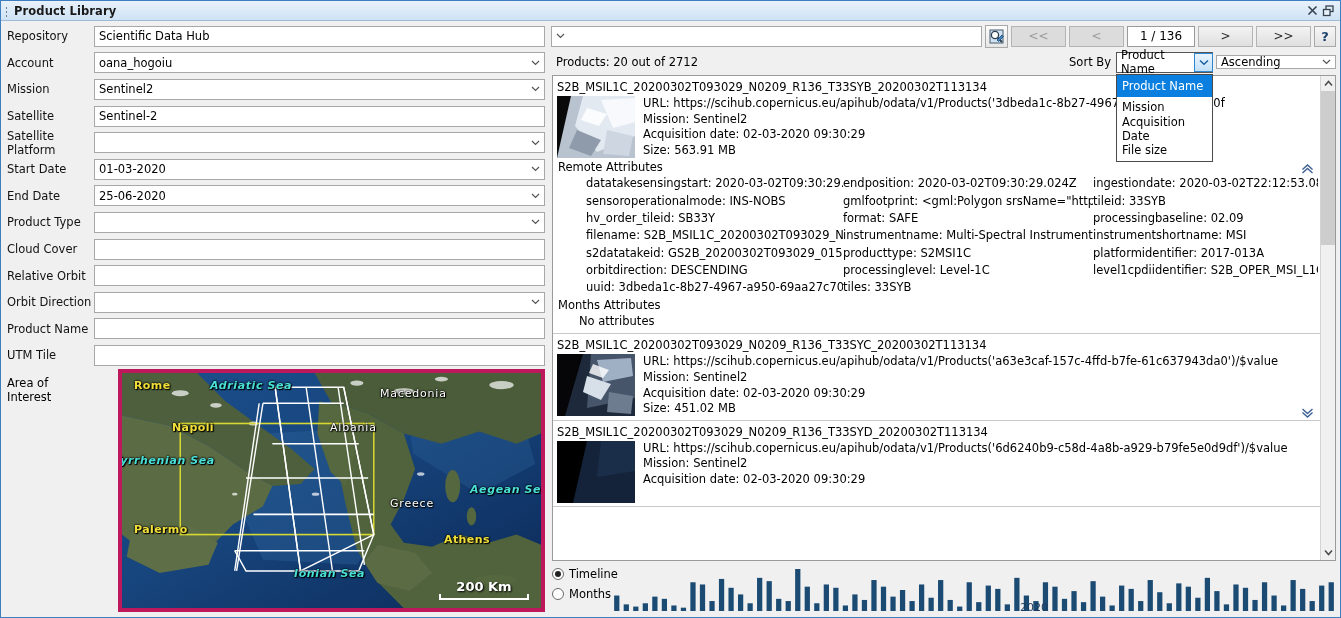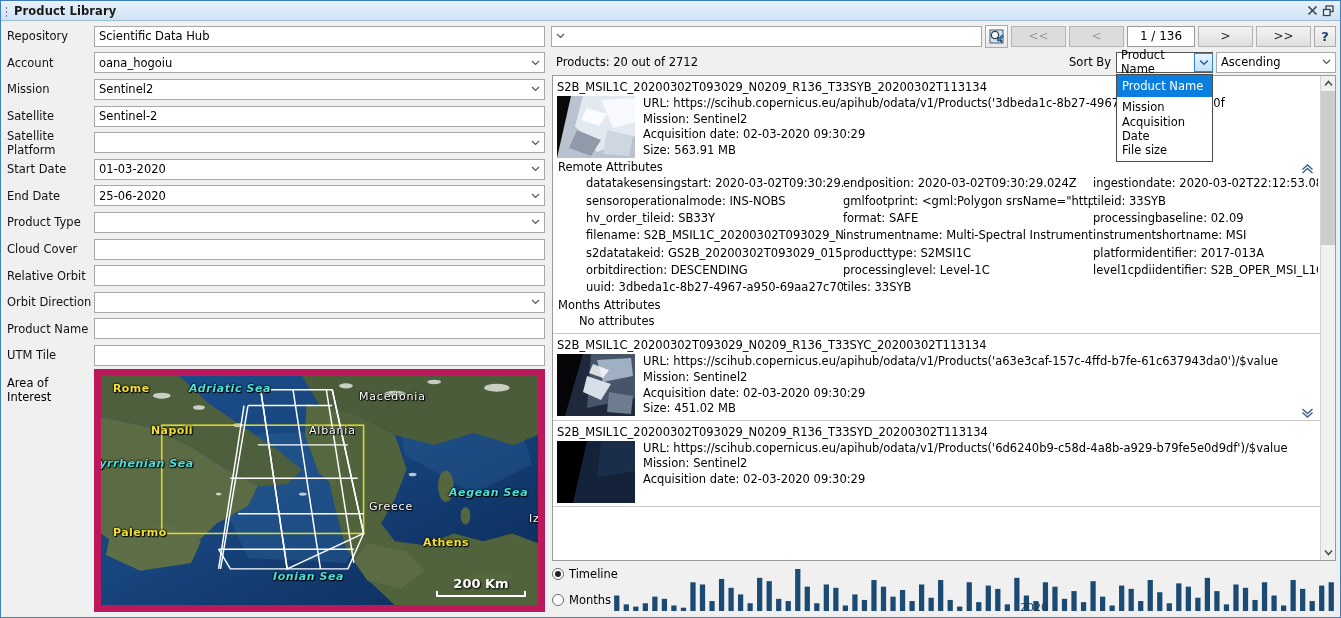--- a/index.html
+++ b/index.html
@@ -45,22 +45,22 @@
     display: flex; align-items: center; position: relative; }
   .ctrl .val { padding-left: 4px; font-size: 11.5px; color: #000; white-space: nowrap;
     overflow: hidden; flex: 1; }
   .caret { width: 17px; height: 19px; flex: 0 0 17px; display: flex;
     align-items: center; justify-content: center; }
   .caret svg { display: block; }
   .aoi-row { flex: 1; display: flex; align-items: stretch; min-height: 0; padding-bottom: 1px; }
   .aoi-row .lbl { width: 90px; flex: 0 0 90px; padding-left: 3px; font-size: 11.5px;
     padding-top: 7px; }
   
-  .map { flex: 1; border: 7px solid #be185d; position: relative; overflow: hidden;
-    background: #6d28d9; }
+  .map { flex: 1; border: 4px solid #be185d; position: relative; overflow: hidden;
+    background: #6d28d9; margin-left: 24px; }
   .map svg { position: absolute; inset: 0; width: 100%; height: 100%; }
   .map-lbl { position: absolute; font-size: 11px; white-space: nowrap;
     text-shadow: 0 0 2px #000, 0 0 2px #000, 1px 1px 1px #000; pointer-events: none; }
   .lbl-city { color: #f2e03a; font-weight: bold; letter-spacing: .4px; }
   .lbl-sea { color: #49e0d8; font-style: italic; font-weight: bold; letter-spacing: .6px; }
   .lbl-country { color: #ffffff; letter-spacing: .8px; }
   .scalebar { position: absolute; right: 12px; bottom: 8px; color: #fff;
     font-size: 13px; font-weight: bold; text-align: center;
     text-shadow: 1px 1px 2px #000; }
   .scalebar .bar { height: 6px; border: 2px solid #fff; border-top: none; width: 90px; margin: 0 auto; }
@@ -88,21 +88,21 @@
   .sort-row { height: 26px; flex: 0 0 26px; display: flex; align-items: center;
     padding-left: 6px; position: relative; }
   .prod-count { flex: 1; font-size: 11.5px; }
   .sortby-lbl { font-size: 11.5px; margin-right: 5px; }
   .sort-combo { width: 97px; height: 21px; background: #fff; border: 1px solid #555;
     display: flex; align-items: center; position: relative; }
   .sort-combo .val { padding-left: 4px; font-size: 11.5px; flex: 1; }
   .sort-combo .caret-btn { width: 19px; height: 19px; background: linear-gradient(to bottom,#eaf4fd,#c3e0f7);
     border-left: 1px solid #5a9fd4; border: 1px solid #2f86d1; display: flex;
     align-items: center; justify-content: center; margin: -1px -1px -1px 0; }
-  .order-combo { width: 120px; height: 21px; background: #fff; border: 1px solid #a8a8a8;
+  .order-combo { width: 120px; height: 14px; background: #fff; border: 1px solid #a8a8a8;
     display: flex; align-items: center; margin-left: 3px; justify-content: center; }
   .order-combo .val { padding-left: 4px; font-size: 11.5px; flex: 1; }
   
   .dropdown { position: absolute; top: 25px; right: 123px; width: 97px;
     background: #fff; border: 1px solid #4a4a4a; z-index: 40; padding: 0; }
   .dd-item { height: 21.5px; display: flex; align-items: center; padding-left: 5px;
     font-size: 11.5px; cursor: pointer; }
   .dd-item.sel { background: #0b7fe0; color: #fff; }
   
   .list-wrap { flex: 1; min-height: 0; display: flex; border: 1px solid #9a9a9a;
@@ -127,21 +127,21 @@
   .attr-head { font-size: 11.5px; margin: 2px 0 1px 1px; }
   .attr-grid { display: grid; grid-template-columns: 257px 250px 1fr; padding-left: 29px; }
   .attr-grid span { font-size: 11.5px; line-height: 17.3px; white-space: nowrap;
     overflow: hidden; text-overflow: clip; padding-right: 4px; }
   .noattr { font-size: 11.5px; padding-left: 22px; line-height: 17px; }
   .chev { position: absolute; right: 6px; color: #3a5f93; cursor: pointer; }
   
   .timeline-row { height: 52px; flex: 0 0 52px; display: flex; align-items: stretch;
     padding: 4px 0 0 2px; }
   .radios { width: 60px; flex: 0 0 60px; display: flex; flex-direction: column;
-    justify-content: flex-start; padding-top: 2px; gap: 12px; }
+    justify-content: flex-start; padding-top: 2px; gap: 6px; }
   .radio { display: flex; align-items: center; gap: 5px; font-size: 11.5px; cursor: pointer; }
   .rdot { width: 12px; height: 12px; border-radius: 50%; border: 1px solid #6b6b6b;
     background: #fff; display: flex; align-items: center; justify-content: center; flex: 0 0 12px; }
   .rdot i { width: 6px; height: 6px; border-radius: 50%; background: #222; display: block; }
   .hist { flex: 1; position: relative; min-width: 0; }
   .hist svg { display: block; width: 100%; height: 46px; }
   .hist-year { position: absolute; bottom: -1px; font-size: 11px; color: #1b3a5c; }
 </style>
 </head>
 <body>

